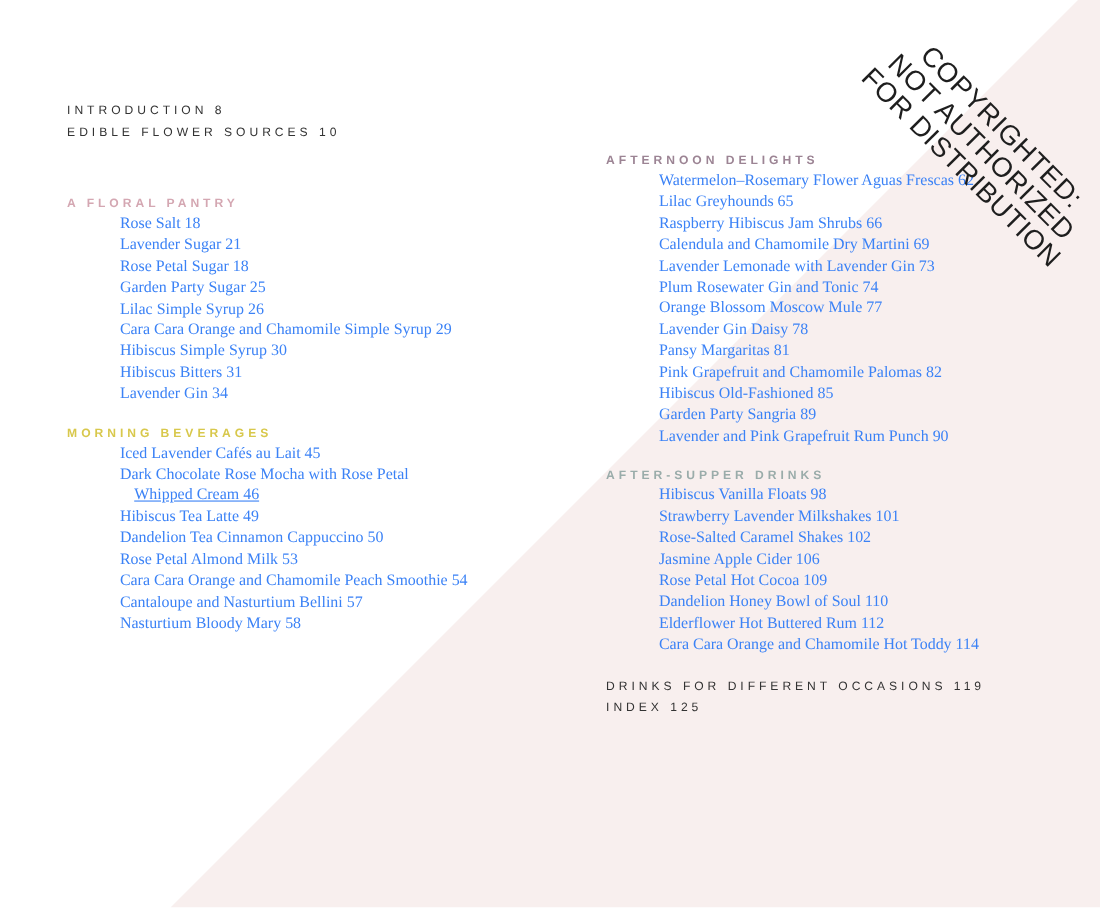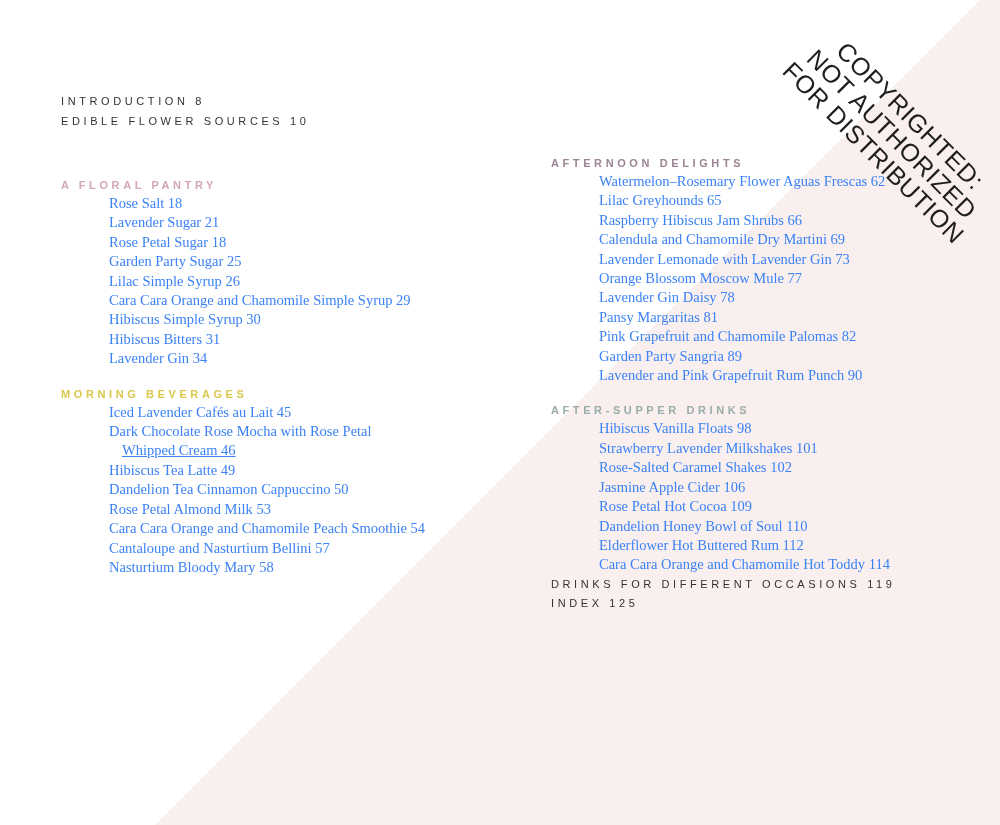--- a/index.html
+++ b/index.html
@@ -83,48 +83,50 @@
       <li class="entry">Hibiscus Tea Latte 49</li>
       <li class="entry">Dandelion Tea Cinnamon Cappuccino 50</li>
       <li class="entry">Rose Petal Almond Milk 53</li>
       <li class="entry">Cara Cara Orange and Chamomile Peach Smoothie 54</li>
       <li class="entry">Cantaloupe and Nasturtium Bellini 57</li>
       <li class="entry">Nasturtium Bloody Mary 58</li>
     </ul>
   </div>
 
   <div class="col-right">
-    <div class="section-head" style="color:#9c8494;margin-top:17px;">AFTERNOON DELIGHTS</div>
+    <div class="section-head" style="color:#9c8494;">AFTERNOON DELIGHTS</div>
     <ul class="entries indent">
       <li class="entry">Watermelon–Rosemary Flower Aguas Frescas 62</li>
       <li class="entry">Lilac Greyhounds 65</li>
       <li class="entry">Raspberry Hibiscus Jam Shrubs 66</li>
       <li class="entry">Calendula and Chamomile Dry Martini 69</li>
       <li class="entry">Lavender Lemonade with Lavender Gin 73</li>
+      <li class="entry">Plum Rosewater Gin and Tonic 74</li>
       <li class="entry">Orange Blossom Moscow Mule 77</li>
       <li class="entry">Lavender Gin Daisy 78</li>
       <li class="entry">Pansy Margaritas 81</li>
       <li class="entry">Pink Grapefruit and Chamomile Palomas 82</li>
+      <li class="entry">Hibiscus Old-Fashioned 85</li>
       <li class="entry">Garden Party Sangria 89</li>
       <li class="entry">Lavender and Pink Grapefruit Rum Punch 90</li>
     </ul>
 
     <div class="section-head" style="color:#9aacaa; margin-top:16px;">AFTER-SUPPER DRINKS</div>
     <ul class="entries indent">
       <li class="entry">Hibiscus Vanilla Floats 98</li>
       <li class="entry">Strawberry Lavender Milkshakes 101</li>
       <li class="entry">Rose-Salted Caramel Shakes 102</li>
       <li class="entry">Jasmine Apple Cider 106</li>
       <li class="entry">Rose Petal Hot Cocoa 109</li>
       <li class="entry">Dandelion Honey Bowl of Soul 110</li>
       <li class="entry">Elderflower Hot Buttered Rum 112</li>
       <li class="entry">Cara Cara Orange and Chamomile Hot Toddy 114</li>
     </ul>
 
-    <div class="caps" style="">
+    <div class="caps" style="margin-top:18px;">
       <span>DRINKS FOR DIFFERENT OCCASIONS</span>
       <span>119</span>
     </div>
     <div class="caps">
       <span>INDEX</span>
       <span>125</span>
     </div>
   </div>
 
   <div class="watermark">

